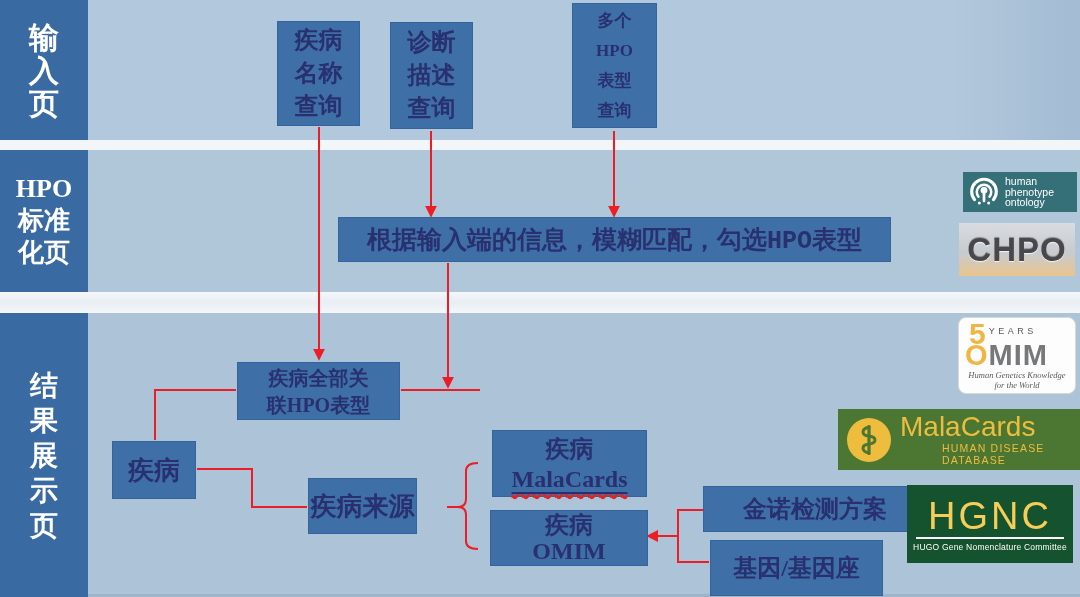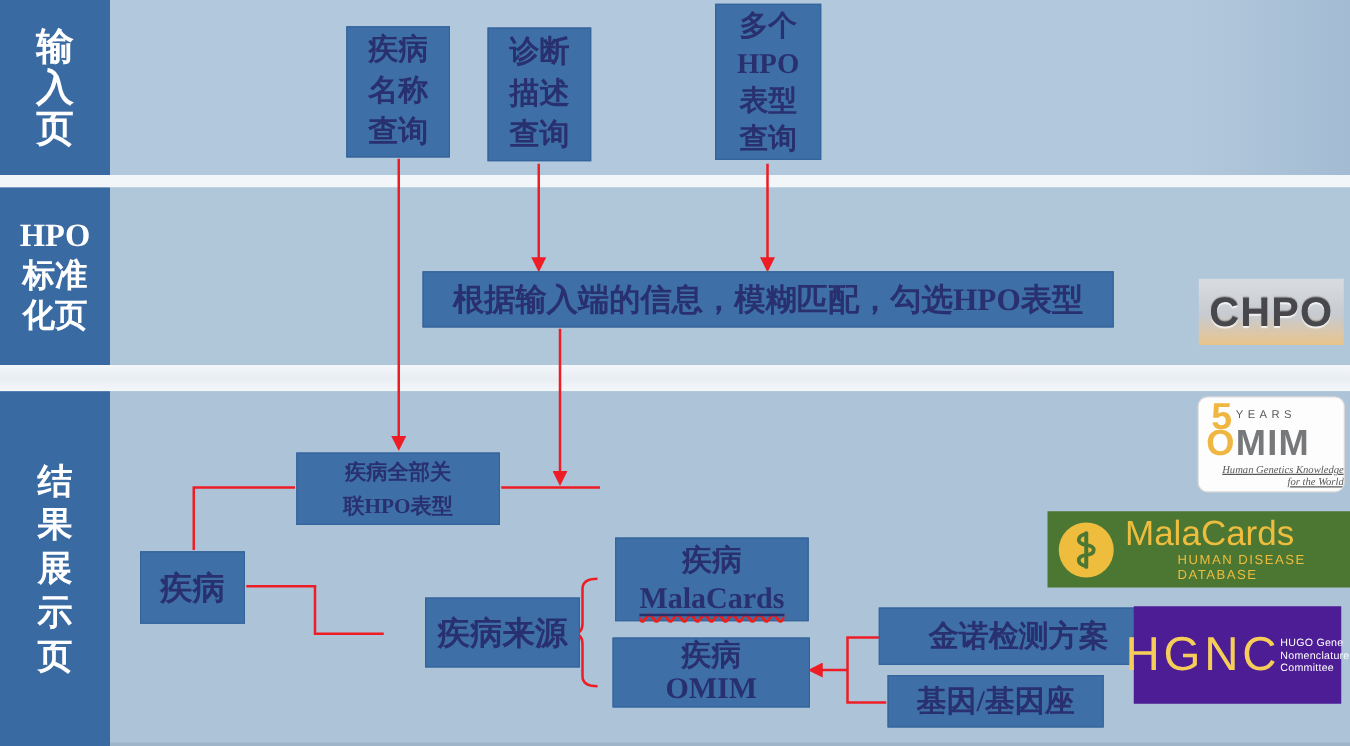--- a/index.html
+++ b/index.html
@@ -22,30 +22,30 @@
   .side1{top:0;height:140px;font-size:30px;line-height:33px;}
   .side2{top:150px;height:142px;font-size:26px;line-height:32px;}
   .side3{top:313px;height:284px;font-size:28px;line-height:35px;}
 
   
   .box{position:absolute;background:#3e70a7;border:1px solid #35639b;box-sizing:border-box;
        color:#293070;font-weight:bold;display:flex;flex-direction:column;
        align-items:center;justify-content:center;text-align:center;}
   .b-disease-name{left:277px;top:21px;width:83px;height:105px;font-size:24px;line-height:33px;}
   .b-diagnosis{left:390px;top:22px;width:83px;height:107px;font-size:24px;line-height:33px;}
-  .b-multi-hpo{left:572px;top:3px;width:85px;height:125px;font-size:23px;line-height:30px;align-items:center;}
-  .b-fuzzy{left:338px;top:217px;width:553px;height:45px;font-size:25px;}
-  .b-all-hpo{left:237px;top:362px;width:163px;height:58px;font-size:17px;line-height:27px;}
+  .b-multi-hpo{left:572px;top:3px;width:85px;height:125px;font-size:17px;line-height:30px;align-items:center;}
+  .b-fuzzy{left:338px;top:217px;width:553px;height:45px;font-size:25px;font-family:Liberation Mono, monospace;}
+  .b-all-hpo{left:237px;top:362px;width:163px;height:58px;font-size:20px;line-height:27px;justify-content:flex-end;}
   .b-match-hpo{left:481px;top:358px;width:187px;height:64px;font-size:26px;}
   .b-disease{left:112px;top:441px;width:84px;height:58px;font-size:26px;}
-  .b-source{left:308px;top:478px;width:124px;height:56px;font-size:26px;margin-left:32px;}
+  .b-source{left:308px;top:478px;width:109px;height:56px;font-size:26px;}
   .b-malacards{left:492px;top:430px;width:155px;height:67px;font-size:24px;line-height:30px;}
   .b-omim{left:490px;top:510px;width:158px;height:56px;font-size:24px;line-height:26px;}
   .b-jinnuo{left:703px;top:486px;width:224px;height:46px;font-size:24px;}
-  .b-gene{left:710px;top:540px;width:173px;height:42px;font-size:24px;}
+  .b-gene{left:710px;top:540px;width:173px;height:56px;font-size:24px;}
 
   .squiggle{text-decoration:underline wavy #e8211d;text-underline-offset:5px;}
   .mc-link{text-decoration:underline;color:#293070;cursor:pointer;}
 
   
   .wires{position:absolute;left:0;top:0;pointer-events:none;}
   .wire{stroke:#ee1c24;stroke-width:2;fill:none;}
 
   
   .logo{position:absolute;box-sizing:border-box;}
@@ -61,33 +61,33 @@
              text-shadow:0 1px 1px rgba(255,255,255,.8),0 -1px 1px rgba(0,0,0,.35);}
   .omim-logo{left:958px;top:317px;width:118px;height:77px;background:#fdfdfd;border-radius:8px;
              border:1px solid #d8d8d8;font-family:"Liberation Sans","DejaVu Sans",sans-serif;
              overflow:hidden;}
   .omim-r1{margin:3px 0 0 10px;display:flex;align-items:flex-start;}
   .omim-5{color:#efb742;font-size:30px;font-weight:bold;line-height:26px;}
   .omim-years{color:#58595b;font-size:9px;letter-spacing:3.5px;margin:5px 0 16px 3px;}
   .omim-r2{margin:-12px 0 0 6px;font-size:29px;line-height:30px;letter-spacing:1px;}
   .omim-o{color:#efb742;font-weight:bold;}
   .omim-mim{color:#77787a;font-weight:bold;}
-  .omim-tag{color:#58595b;font-size:8.5px;font-style:italic;text-align:right;line-height:10px;
-            font-family:"Liberation Serif","DejaVu Serif",serif;text-decoration:underline;}
+  .omim-tag{color:#58595b;font-size:8.5px;font-style:italic;text-align:center;line-height:10px;
+            font-family:"Liberation Serif","DejaVu Serif",serif;}
   .mala-logo{left:838px;top:409px;width:242px;height:61px;background:#4c7733;
              display:flex;align-items:center;padding-left:9px;
              font-family:"Liberation Sans","DejaVu Sans",sans-serif;}
   .mala-circle{width:44px;height:44px;border-radius:50%;background:#eebd3e;flex:0 0 auto;
                display:flex;align-items:center;justify-content:center;}
   .mala-text{margin-left:9px;color:#eebd3e;}
   .mala-title{font-size:28px;line-height:28px;}
   .mala-title .bold{font-weight:normal;}
   .mala-sub{font-size:10.5px;letter-spacing:1.2px;margin-top:1px;padding-left:42px;}
-  .hgnc-logo{left:907px;top:485px;width:166px;height:78px;background:#4c1d95;
-             display:flex;align-items:center;justify-content:center;
+  .hgnc-logo{left:907px;top:485px;width:166px;height:78px;background:#14532d;
+             display:flex;flex-direction:column;align-items:center;justify-content:center;
              font-family:"Liberation Sans","DejaVu Sans",sans-serif;}
   .hgnc-title{color:#f6cd58;font-size:38px;line-height:38px;letter-spacing:3px;}
   .hgnc-line{width:148px;height:2px;background:#fff;margin:2px 0 3px 0;}
   .hgnc-sub{color:#fff;font-size:8.5px;letter-spacing:.2px;}
 </style>
 </head>
 <body>
 
 <div class="page">
 
@@ -183,20 +183,35 @@
   </div>
 
   <div class="box b-jinnuo">
     <div>金诺检测方案</div>
   </div>
 
   <div class="box b-gene">
     <div>基因/基因座</div>
   </div>
 
+  <div class="logo hpo-logo">
+    <svg width="34" height="34" viewBox="0 0 40 40">
+      <path d="M9,29 A14.5,14.5 0 1 1 31,29" stroke="#fff" stroke-width="3.6" fill="none" stroke-linecap="round"></path>
+      <path d="M13.5,25.5 A8.5,8.5 0 1 1 26.5,25.5" stroke="#fff" stroke-width="3" fill="none" stroke-linecap="round"></path>
+      <circle cx="20" cy="18" r="4" fill="#fff"></circle>
+      <rect x="18.4" y="21" width="3.2" height="11" rx="1.5" fill="#fff"></rect>
+      <circle cx="14.5" cy="33" r="1.8" fill="#fff"></circle>
+      <circle cx="25.5" cy="33" r="1.8" fill="#fff"></circle>
+    </svg>
+    <div class="hpo-text">
+      <div>human</div>
+      <div>phenotype</div>
+      <div>ontology</div>
+    </div>
+  </div>
 
   <div class="logo chpo-logo">
     <span>CHPO</span>
   </div>
 
   <div class="logo omim-logo">
     <div class="omim-r1">
       <span class="omim-5">5</span>
       <span class="omim-years">YEARS</span>
     </div>

